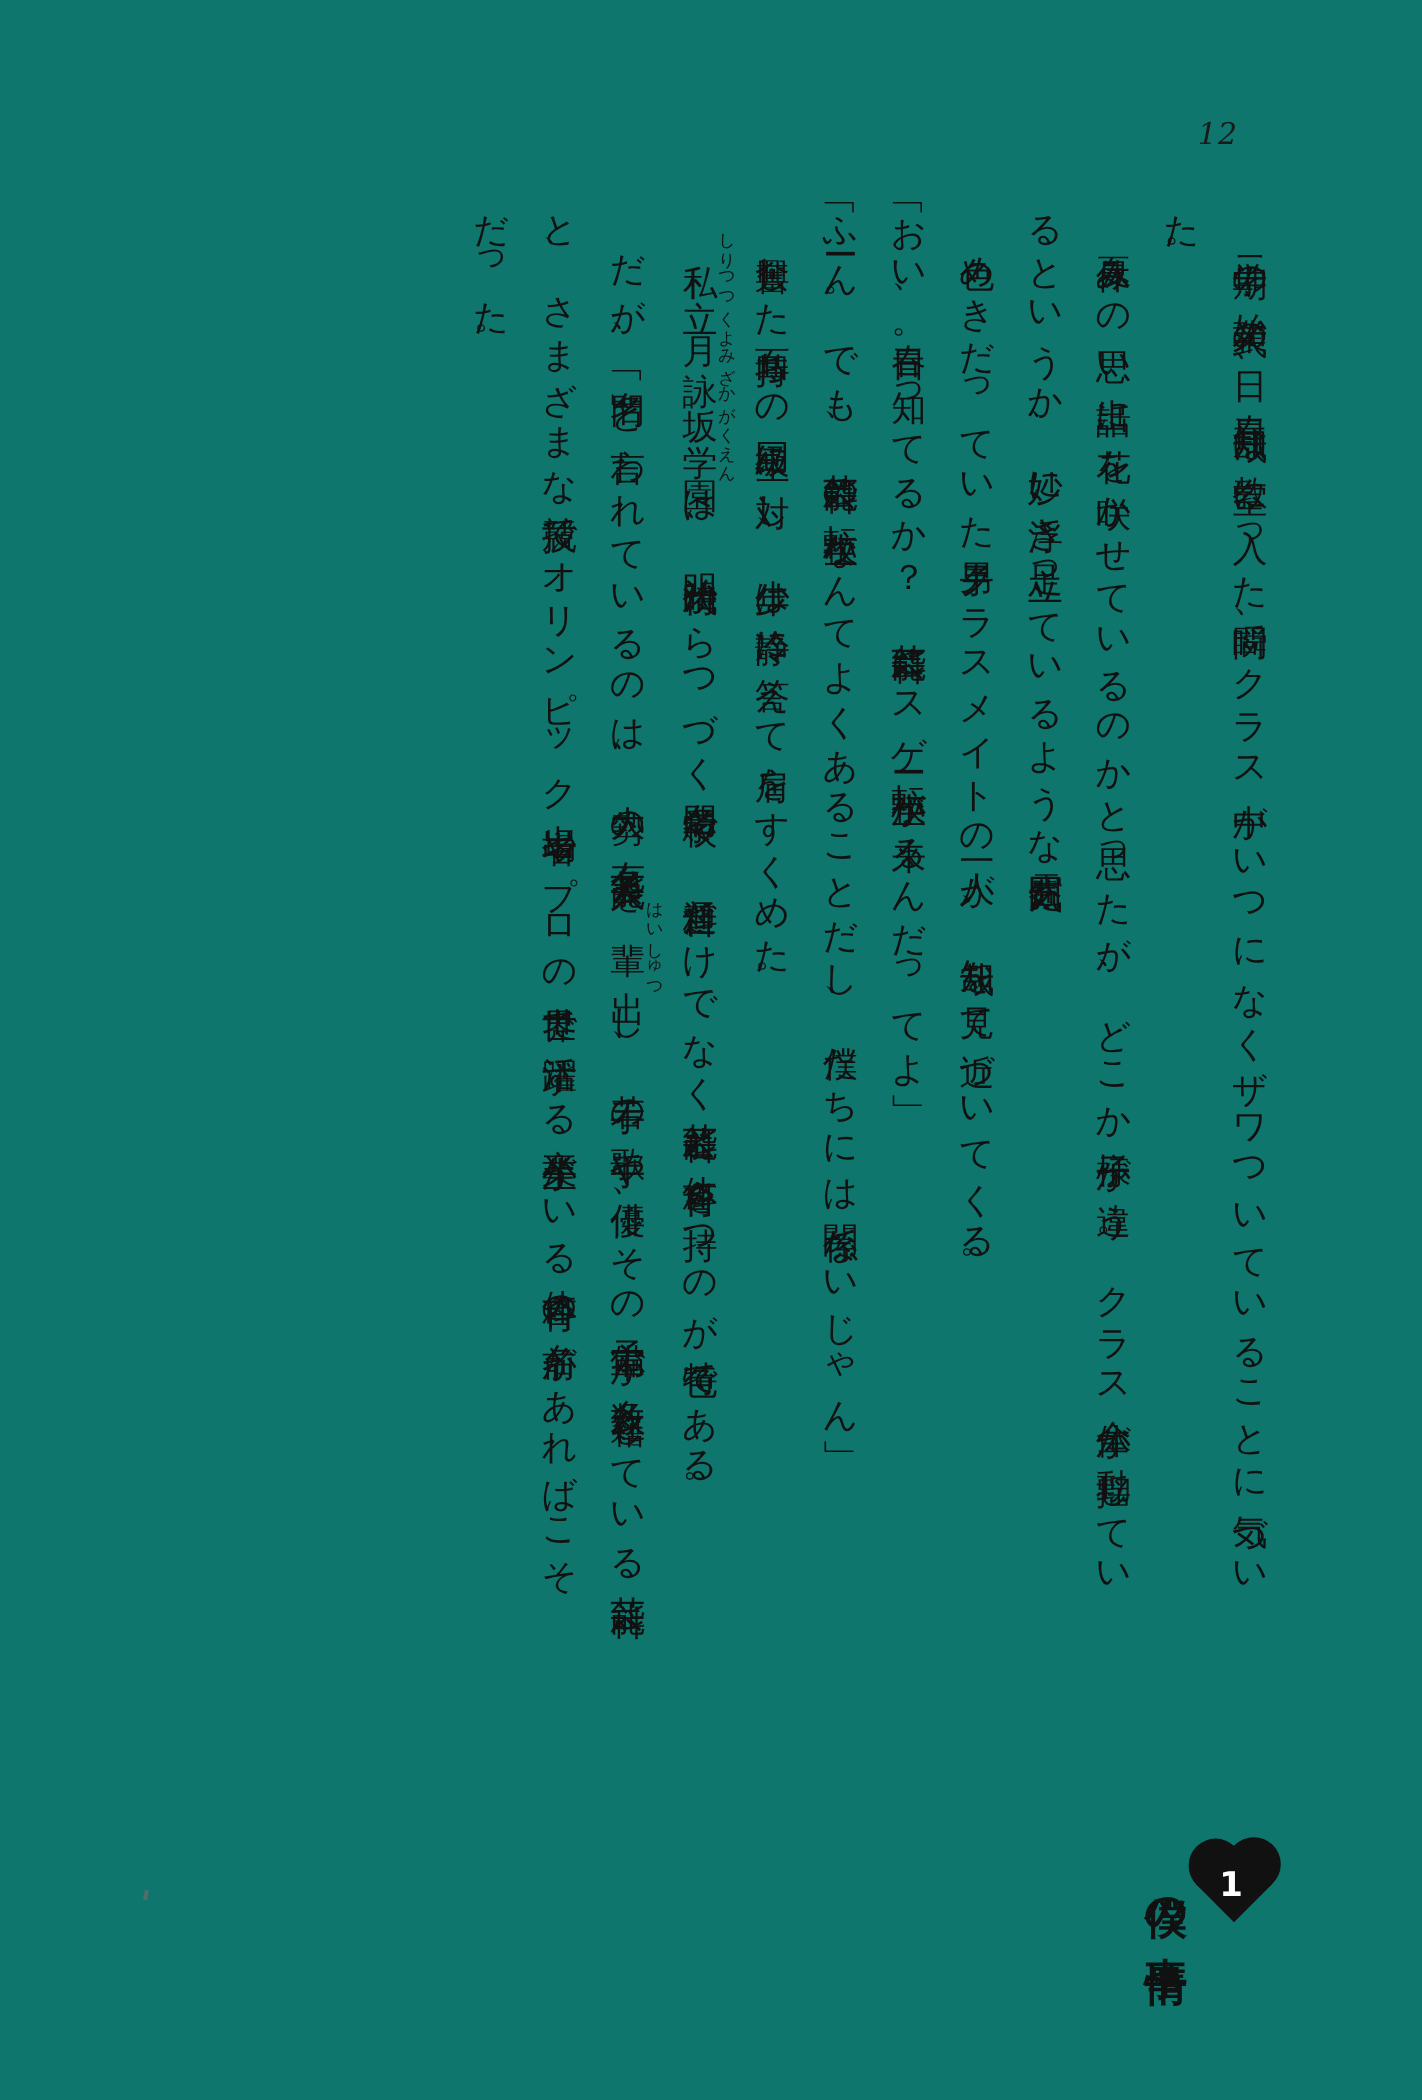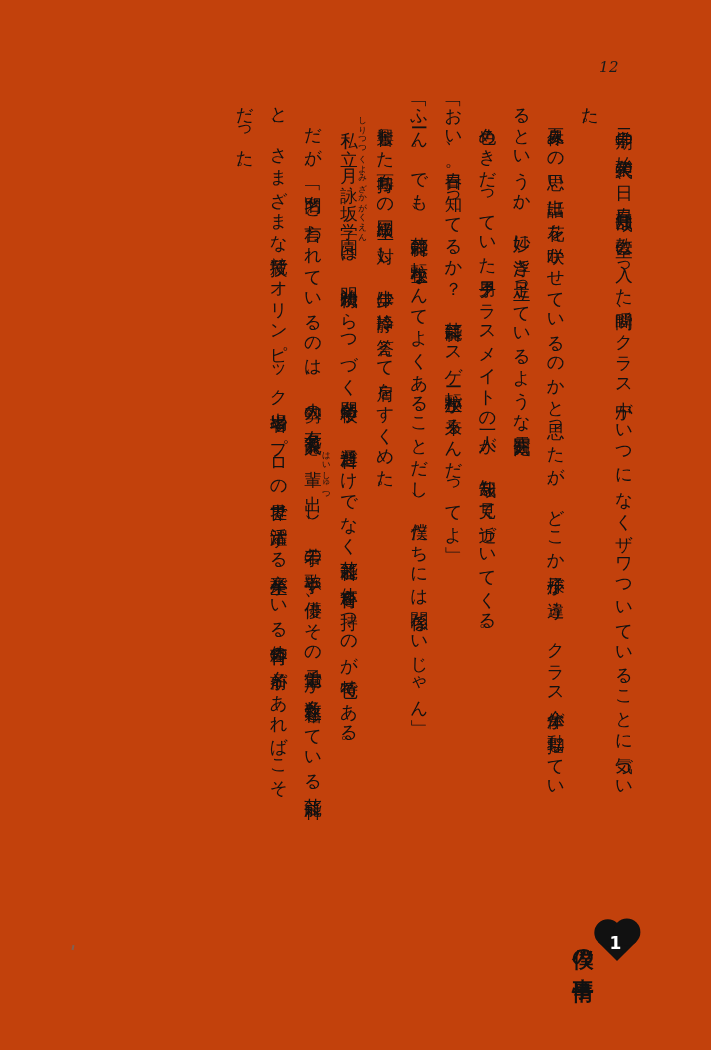--- a/index.html
+++ b/index.html
@@ -12,21 +12,21 @@
     height: 1050px;
     position: relative;
     font-family: "DejaVu Serif", "Liberation Serif", serif;
     color: #111111;
     overflow: hidden;
   }
 
   .page {
     position: absolute;
     inset: 0;
-    background: #c2410c;
+    background: #0f766e;
   }
 
   
   .page-number {
     position: absolute;
     top: 58px;
     right: 92px;
     font-family: "DejaVu Serif", "Liberation Serif", serif;
     font-size: 15px;
     font-style: italic;

